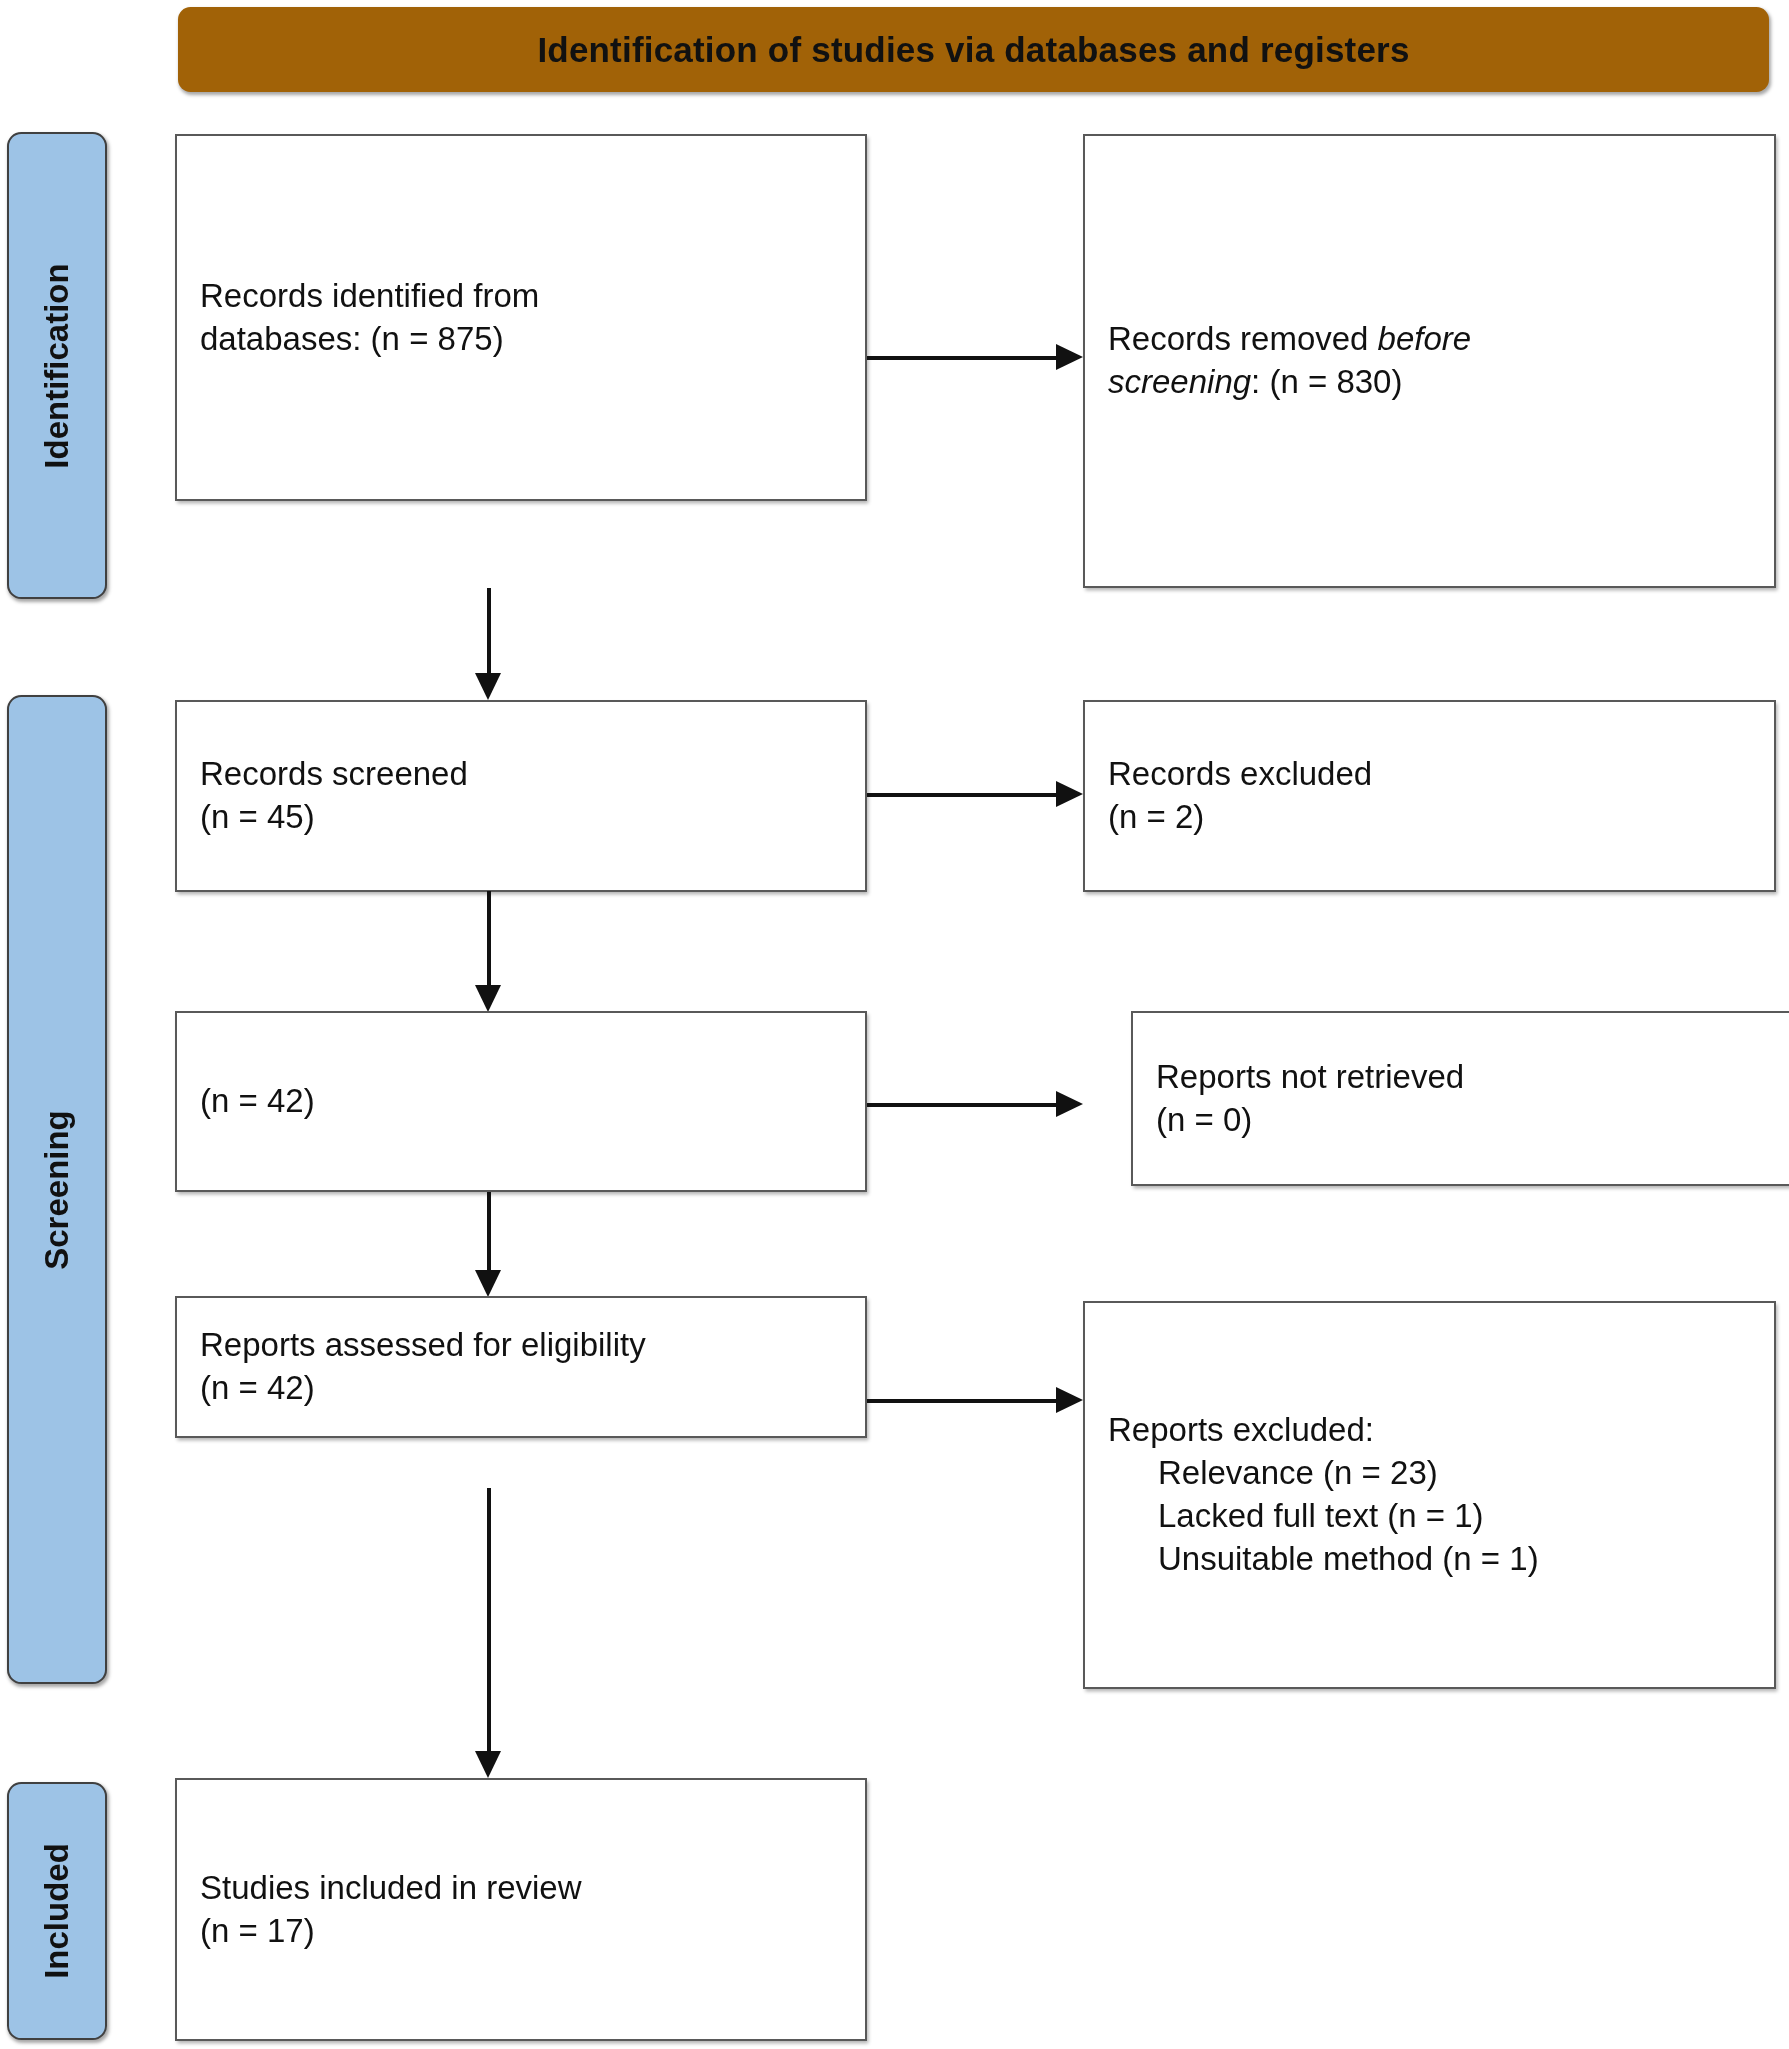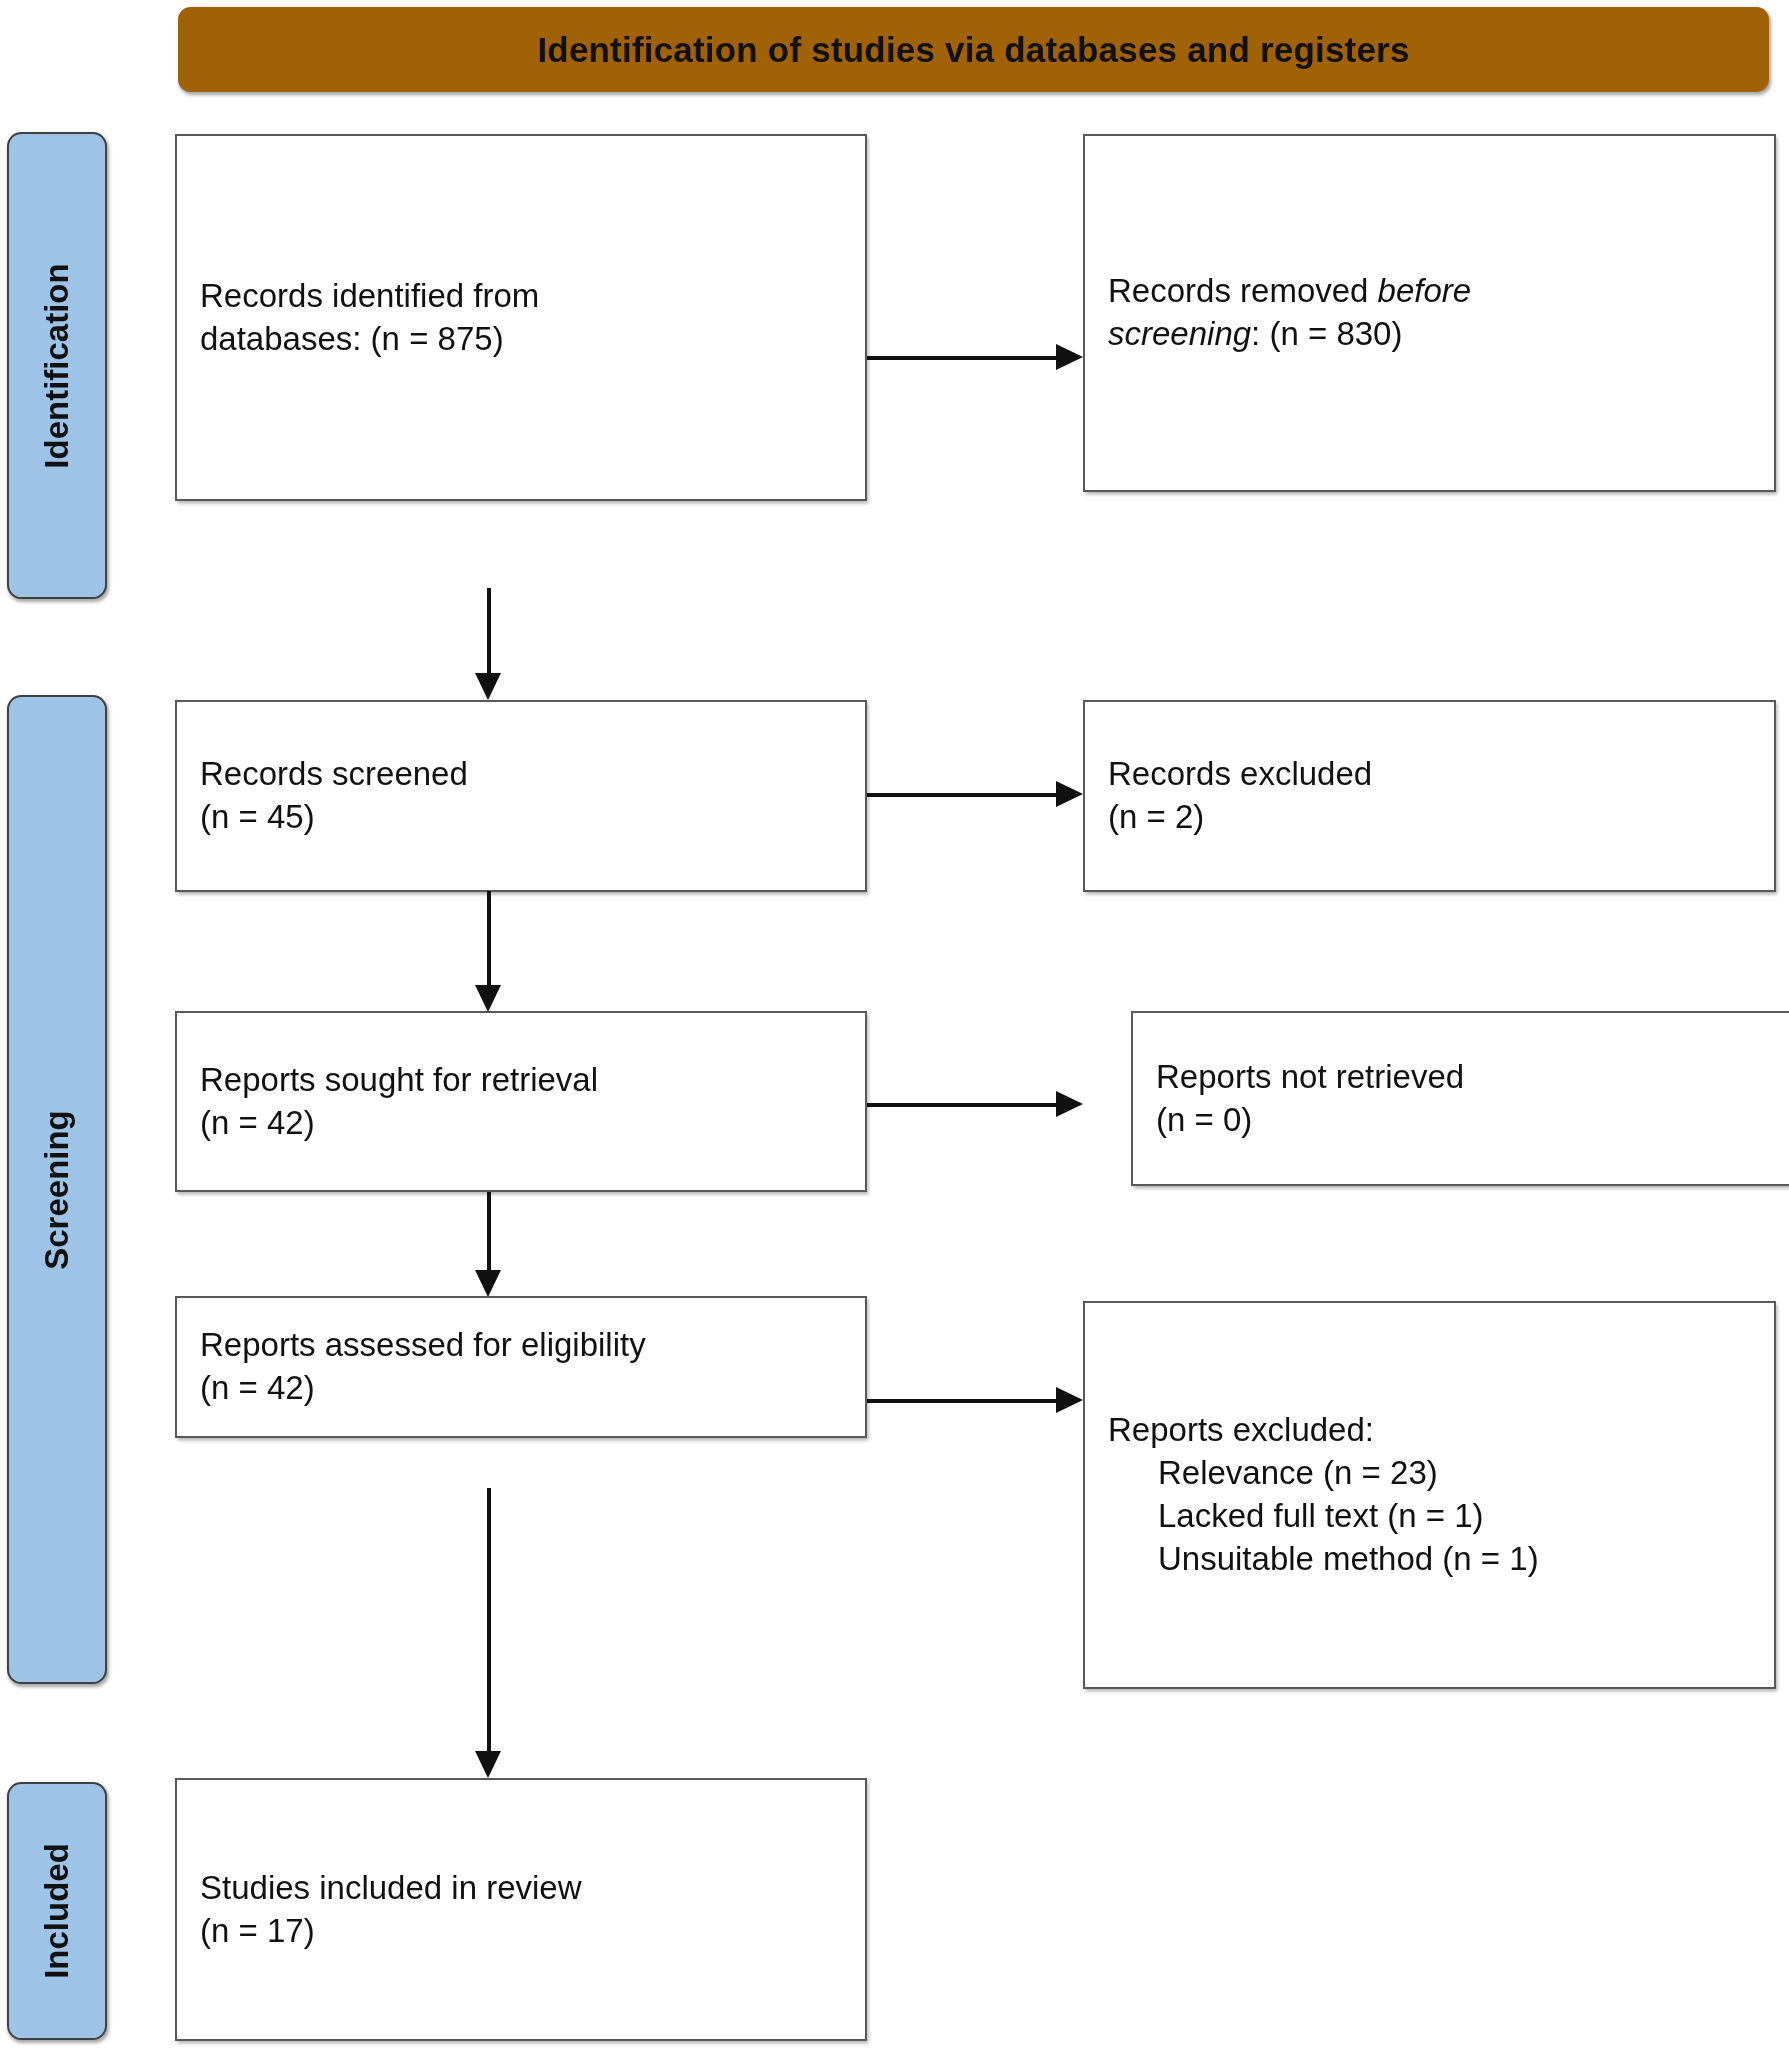--- a/index.html
+++ b/index.html
@@ -87,21 +87,21 @@
   }
   .box-line.indent { padding-left: 50px; }
   .box-line em { font-style: italic; }
 
   
   .col-left  { left: 175px;  width: 692px; }
   
   .col-right { left: 1083px; width: 693px; }
 
   #box-identified        { top: 134px;  height: 367px; }
-  #box-removed           { top: 134px;  height: 358px; }
+  #box-removed           { top: 134px;  height: 454px; }
   #box-screened          { top: 700px;  height: 192px; }
   #box-records-excluded  { top: 700px;  height: 192px; }
   #box-sought            { top: 1011px; height: 181px; }
   #box-not-retrieved     { top: 1011px; height: 175px; margin-left: 48px; }
   #box-assessed          { top: 1296px; height: 142px; }
   #box-reports-excluded  { top: 1301px; height: 388px; }
   #box-included          { top: 1778px; height: 263px; }
 
   
   .arrow { position: absolute; }
@@ -195,21 +195,20 @@
     <div class="stem" style="width:189px;"></div>
     <div class="head" style="left:189px;"></div>
   </div>
 
   <div class="arrow v-arrow" style="left:487px; top:891px; height:120px;">
     <div class="stem" style="height:94px;"></div>
     <div class="head" style="top:94px;"></div>
   </div>
 
   <div class="box col-left" id="box-sought">
-    <div class="box-line">Reports sought for retrieval</div>
     <div class="box-line">(n = 42)</div>
   </div>
 
   <div class="box col-right" id="box-not-retrieved">
     <div class="box-line">Reports not retrieved</div>
     <div class="box-line">(n = 0)</div>
   </div>
 
   <div class="arrow h-arrow" style="left:867px; top:1103px; width:216px;">
     <div class="stem" style="width:189px;"></div>

